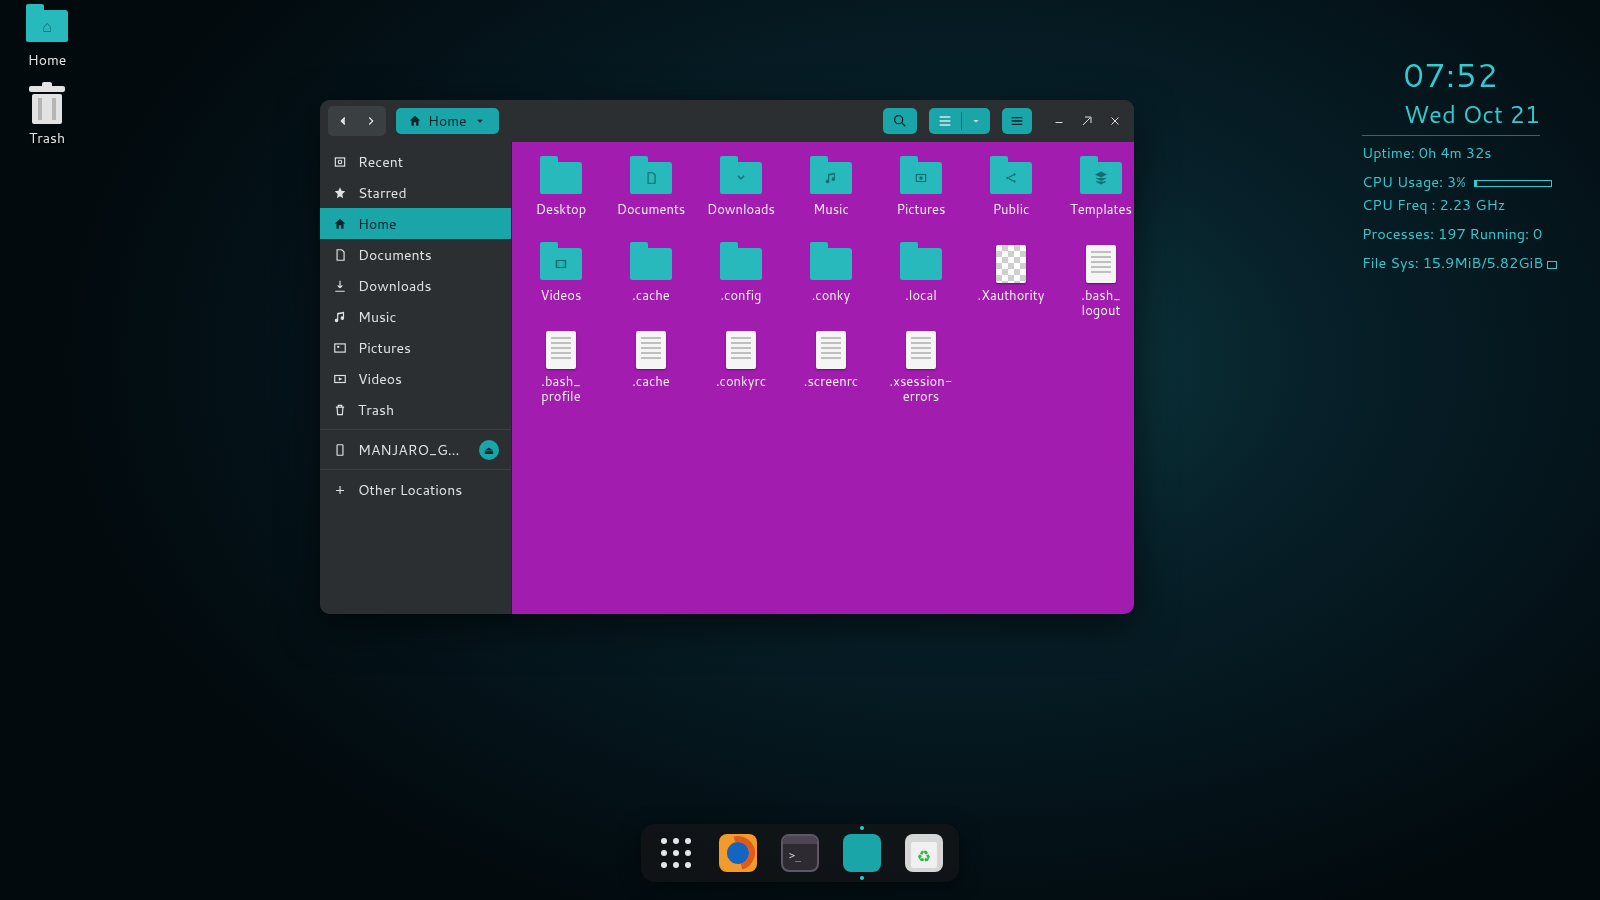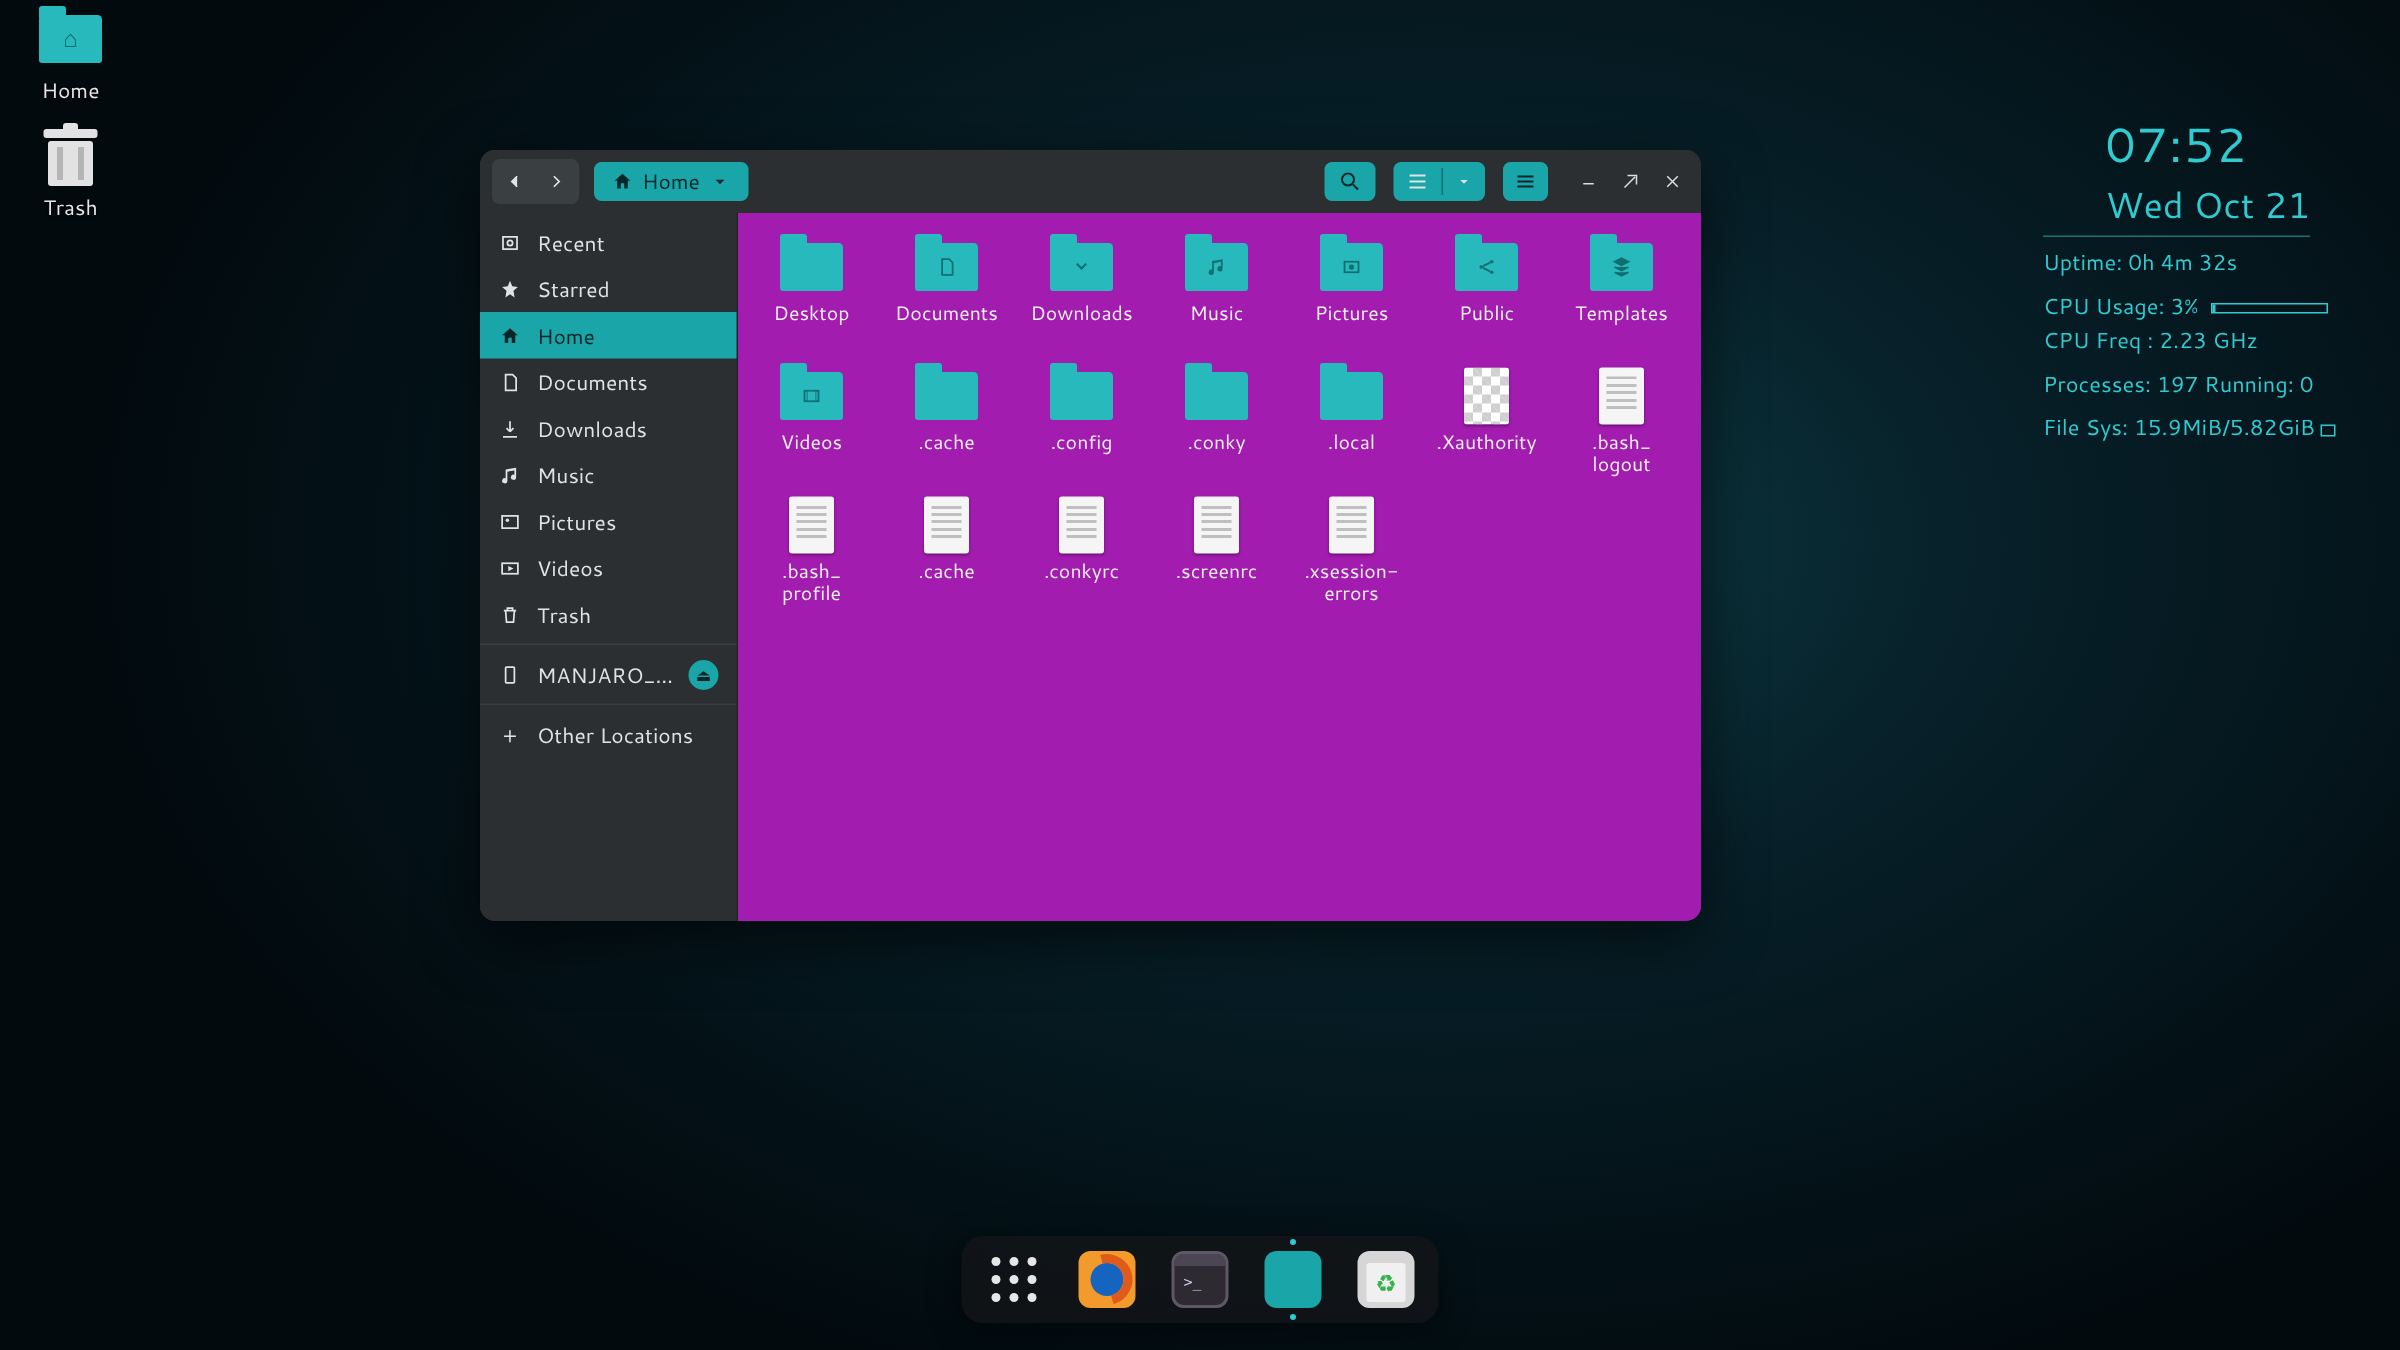--- a/index.html
+++ b/index.html
@@ -63,21 +63,21 @@
 .path-pill svg { width: 14px; height: 14px; }
 .tb-spacer { flex: 1; }
 .accent-btn { background: #1aa5a9 !important; color: #08262a !important; }
 .accent-group { display: flex; background: #1aa5a9; border-radius: 5px; }
 .accent-group .tb-btn { border-radius: 5px; padding: 0 8px; }
 .accent-group .sep { width: 1px; background: #0e6e70; margin: 4px 0; }
 .win-btn { width: 22px; height: 22px; color: #ddd; display: flex; align-items: center; justify-content: center; cursor: pointer; font-size: 13px; }
 
 .fm-body { flex: 1; display: flex; }
 .fm-sidebar {
-  width: 172px; background: #2b2f32; padding-top: 4px; display: flex; flex-direction: column;
+  width: 192px; background: #2b2f32; padding-top: 4px; display: flex; flex-direction: column;
   border-right: 1px solid #222528;
 }
 .sb-item {
   display: flex; align-items: center; gap: 10px; height: 31px; padding: 0 12px;
   font-size: 14px; color: #e2e2e2; cursor: pointer;
 }
 .sb-item.active { background: #1aa5a9; color: #08262a; }
 .sb-item .ico { width: 16px; display: flex; justify-content: center; font-size: 14px; }
 .sb-divider { height: 1px; background: #3a3f42; margin: 4px 0; }
 .sb-item .eject {
@@ -112,21 +112,21 @@
   width: 30px; height: 38px; border-radius: 2px;
   background:
     linear-gradient(45deg,#cfcfcf 25%,transparent 25%,transparent 75%,#cfcfcf 75%),
     linear-gradient(45deg,#cfcfcf 25%,#fff 25%,#fff 75%,#cfcfcf 75%);
   background-size: 12px 12px; background-position: 0 0, 6px 6px;
   box-shadow: 0 1px 2px rgba(0,0,0,.4);
 }
 
 
 .conky {
-  position: absolute; top: 64px; right: 50px; width: 198px;
+  position: absolute; top: 42px; right: 50px; width: 198px;
   color: #2fcbd0; font-size: 14.5px; font-family: "DejaVu Sans", sans-serif;
   padding: 10px;
 }
 .conky .time { font-size: 32px; text-align: center; letter-spacing: 1px; }
 .conky .date { font-size: 24px; text-align: right; margin-bottom: 4px; }
 .conky .hr { height: 1px; background: #2fcbd0; opacity: .5; margin: 4px 0 6px; }
 .conky .line { margin: 2px 0; white-space: nowrap; }
 .conky .bar { display: inline-block; width: 78px; height: 7px; border: 1px solid #2fcbd0; position: relative; vertical-align: middle; margin-left: 4px; }
 .conky .bar .fill { position: absolute; top: 0; left: 0; bottom: 0; background: #2fcbd0; }
 .conky .sqglyph { display: inline-block; width: 10px; height: 8px; border: 1px solid #2fcbd0; margin-left: 4px; vertical-align: middle; }

